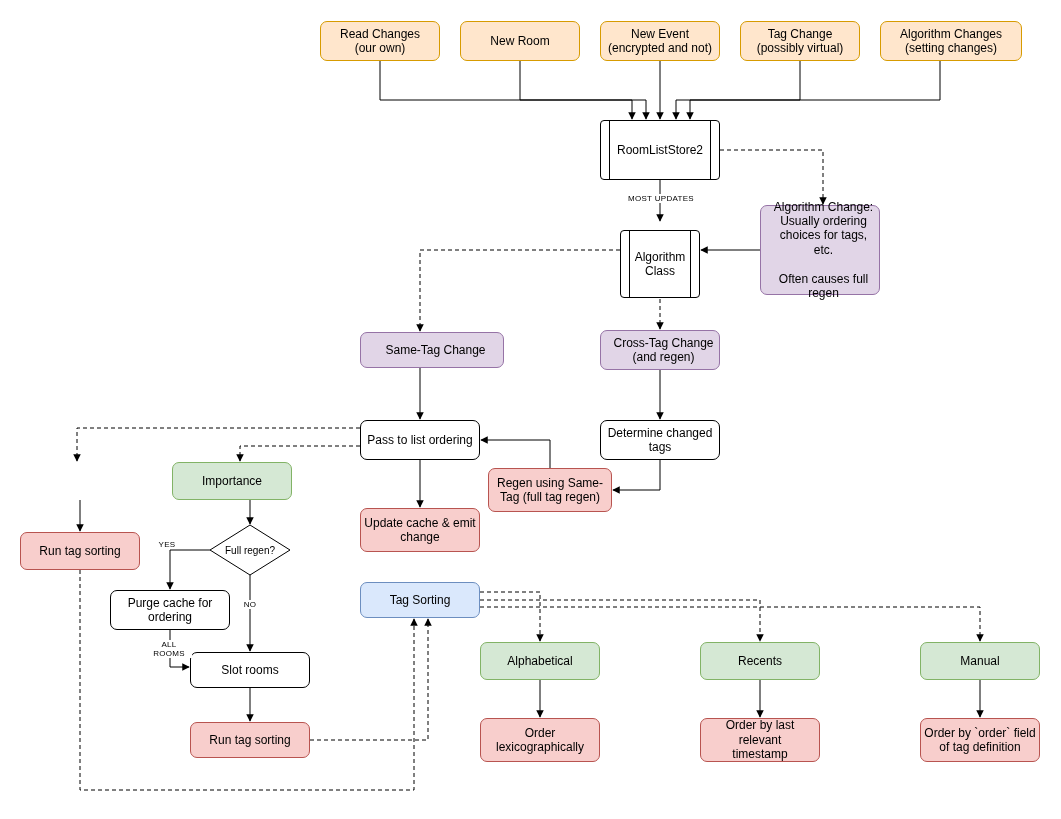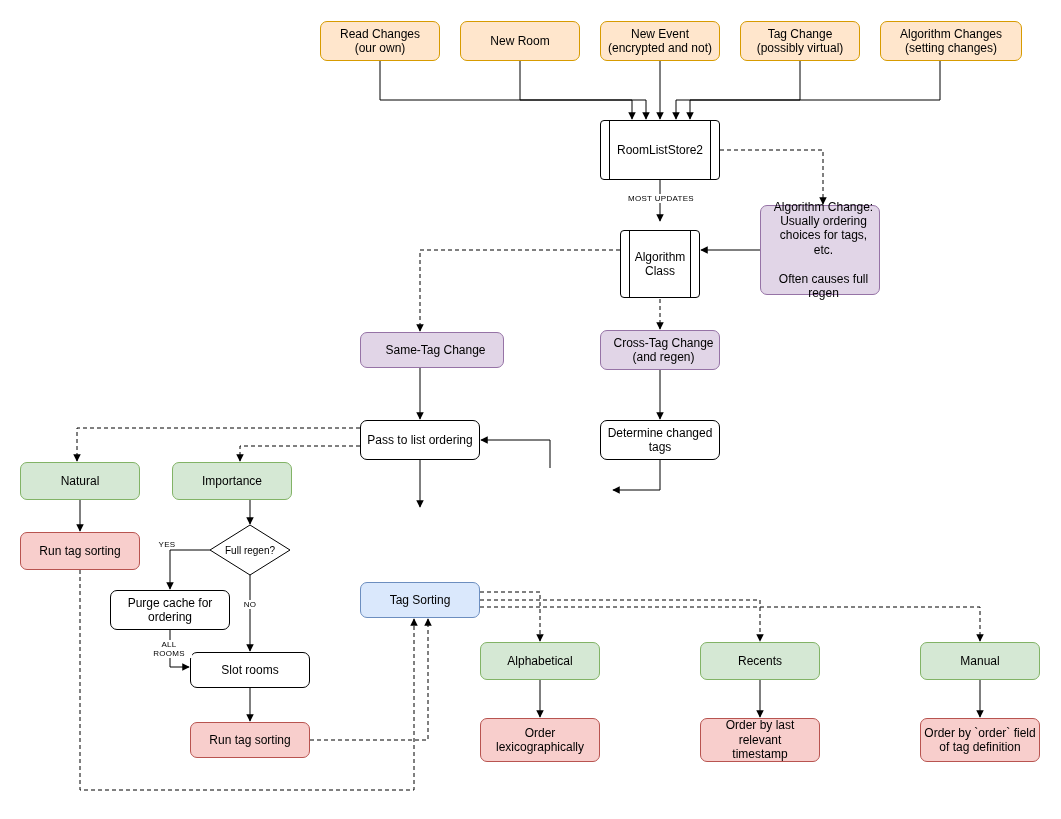--- a/index.html
+++ b/index.html
@@ -132,24 +132,29 @@
 (and regen)</span>
     </div>
 
   <div class="node rounded" style="left:360px;top:420px;width:120px;height:40px">
       <span>Pass to list ordering</span>
     </div>
   <div class="node rounded" style="left:600px;top:420px;width:120px;height:40px">
       <span>Determine changed
 tags</span>
     </div>
-
-  <div class="node rounded green" style="left:20px;top:462px;width:120px;height:38px">
-      <span>Natural</span>
-    </div>
+  <div class="node rounded pink" style="left:488px;top:468px;width:124px;height:44px">
+      <span>Regen using Same-
+Tag (full tag regen)</span>
+    </div>
+  <div class="node rounded pink" style="left:360px;top:508px;width:120px;height:44px">
+      <span>Update cache &amp; emit
+change</span>
+    </div>
+
   <div class="node rounded green" style="left:172px;top:462px;width:120px;height:38px">
       <span>Importance</span>
     </div>
   <div class="node rounded pink" style="left:20px;top:532px;width:120px;height:38px">
       <span>Run tag sorting</span>
     </div>
 
   <div class="diamond-label" style="left:210px;top:535px;width:80px;height:30px">
       <span>Full regen?</span>
     </div>

